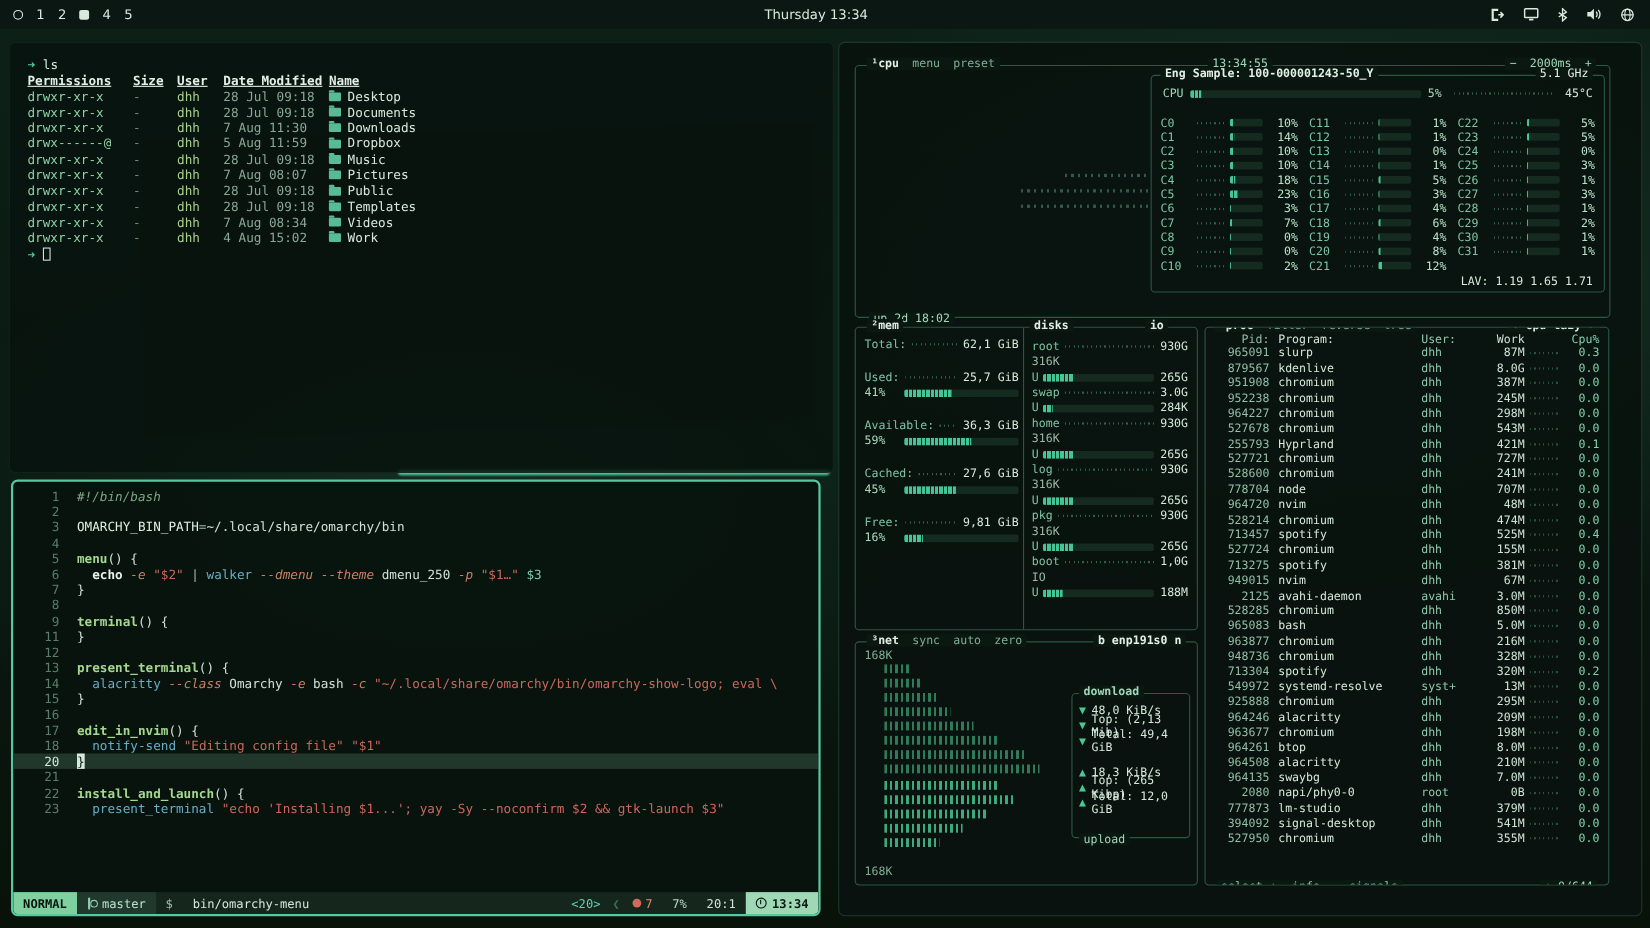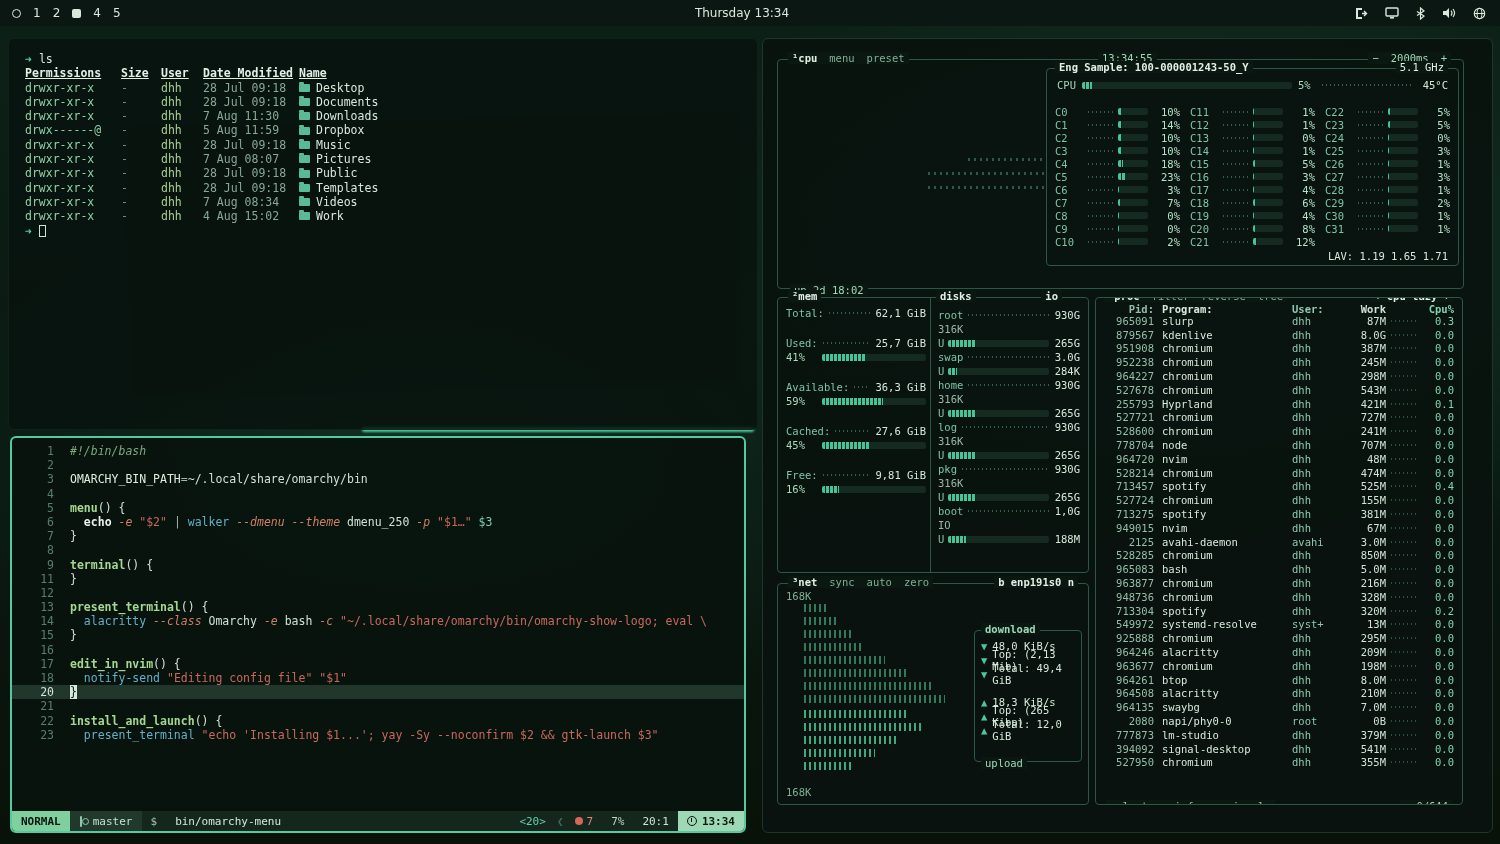--- a/index.html
+++ b/index.html
@@ -133,21 +133,21 @@
   .ngrow{height:8px;margin-bottom:5px;background:repeating-linear-gradient(90deg,#2e7a59 0 2px,transparent 2px 5px)}
   .net-graph-up{position:absolute;left:26px;top:126px;width:168px}
   .ngrow.up{background:repeating-linear-gradient(90deg,#3fa97e 0 2px,transparent 2px 5px)}
   .net-panel{position:absolute;left:196px;top:46px;width:108px;height:132px;border:1px solid #2c5745;border-radius:4px;padding:8px 6px 0 6px}
   .nrow{display:flex;align-items:center;gap:5px;height:14px}
   .narrow{color:#49c79a}
   .ntext{color:#d5e9da}
   .nup-gap{height:14px}
 
   .proc-box{left:332px;top:258px;width:368px;height:508px;overflow:hidden}
-  .proc-head{display:flex;align-items:center;height:16px;padding:6px 8px 0 8px;color:#9fd8b9;font-weight:bold}
+  .proc-head{display:flex;align-items:center;height:16px;padding:6px 8px 0 8px;color:#9fd8b9;font-weight:normal}
   .prow{display:flex;align-items:center;height:13.8px;padding:0 8px}
   .ppid{width:50px;text-align:right;color:#93bfa7}
   .pprog{width:138px;padding-left:8px;color:#d5e9da;overflow:hidden;white-space:nowrap}
   .puser{width:50px;color:#8fc9ad}
   .pmem{width:44px;text-align:right;color:#cfe3d6}
   .pdots{flex:1;height:2px;background:repeating-linear-gradient(90deg,#2a5040 0 1px,transparent 1px 4px);margin:0 5px;align-self:center}
   .pcpu{width:32px;text-align:right;color:#7fd4ae}
   .hdots{flex:1}
   .proc-scroll{display:flex;gap:6px;align-items:center}
   .scroll-arrow{color:#49c79a}

